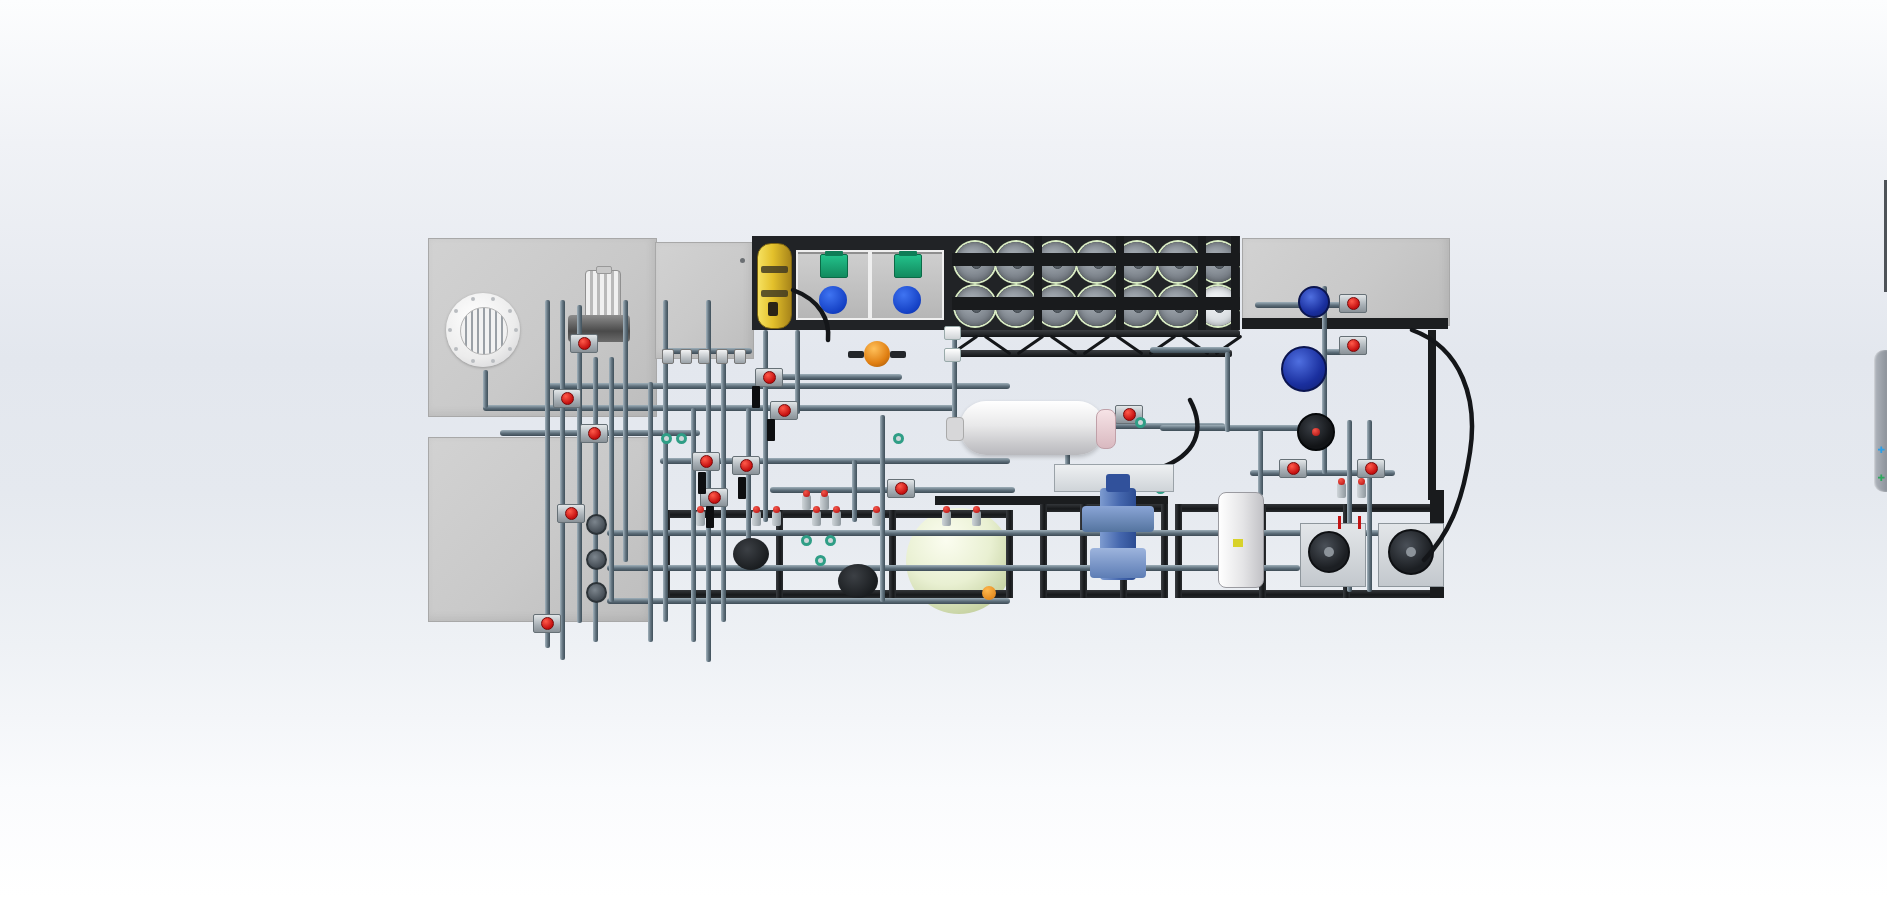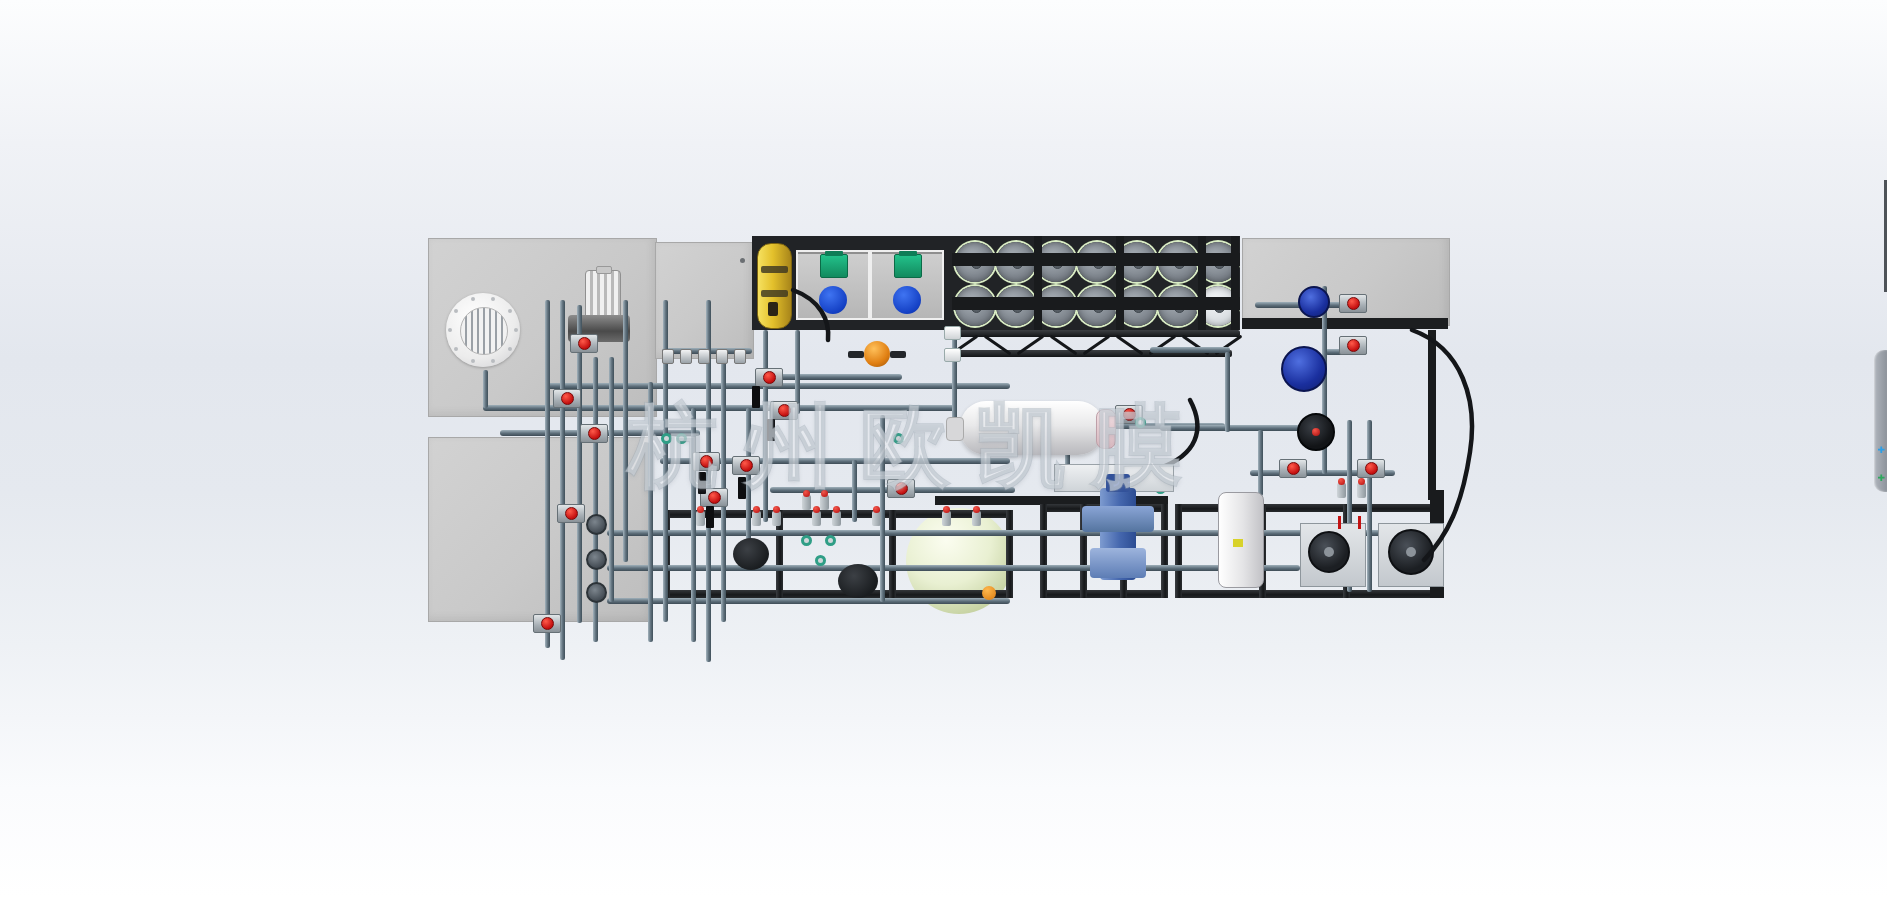--- a/index.html
+++ b/index.html
@@ -333,20 +333,19 @@
   <div class="vvessel"></div>
   <div class="orange-ball"></div>
   <div class="orange-sm"></div>
 
   <svg class="hose-svg" id="hosesvg">
       <path d="M 1412 330 C 1462 348 1478 400 1470 452 C 1462 505 1448 535 1424 560" fill="none" stroke="#141619" stroke-width="4.5" stroke-linecap="round"></path>
       <path d="M 1190 400 C 1206 430 1196 455 1160 468" fill="none" stroke="#141619" stroke-width="4.5" stroke-linecap="round"></path>
       <path d="M 793 290 C 820 300 830 320 828 340" fill="none" stroke="#141619" stroke-width="4.5" stroke-linecap="round"></path>
     </svg>
 
-  <div class="watermark">杭州欧凯膜</div>
 
   <div class="edge-line"></div>
   <div class="side-tab" id="sidetab">
       <span class="ticon" style="color: rgb(46, 159, 230); top: 96px;">✚</span>
       <span class="ticon" style="color: rgb(47, 168, 94); top: 124px;">✚</span>
     </div>
 </div>
 
 </body></html>

